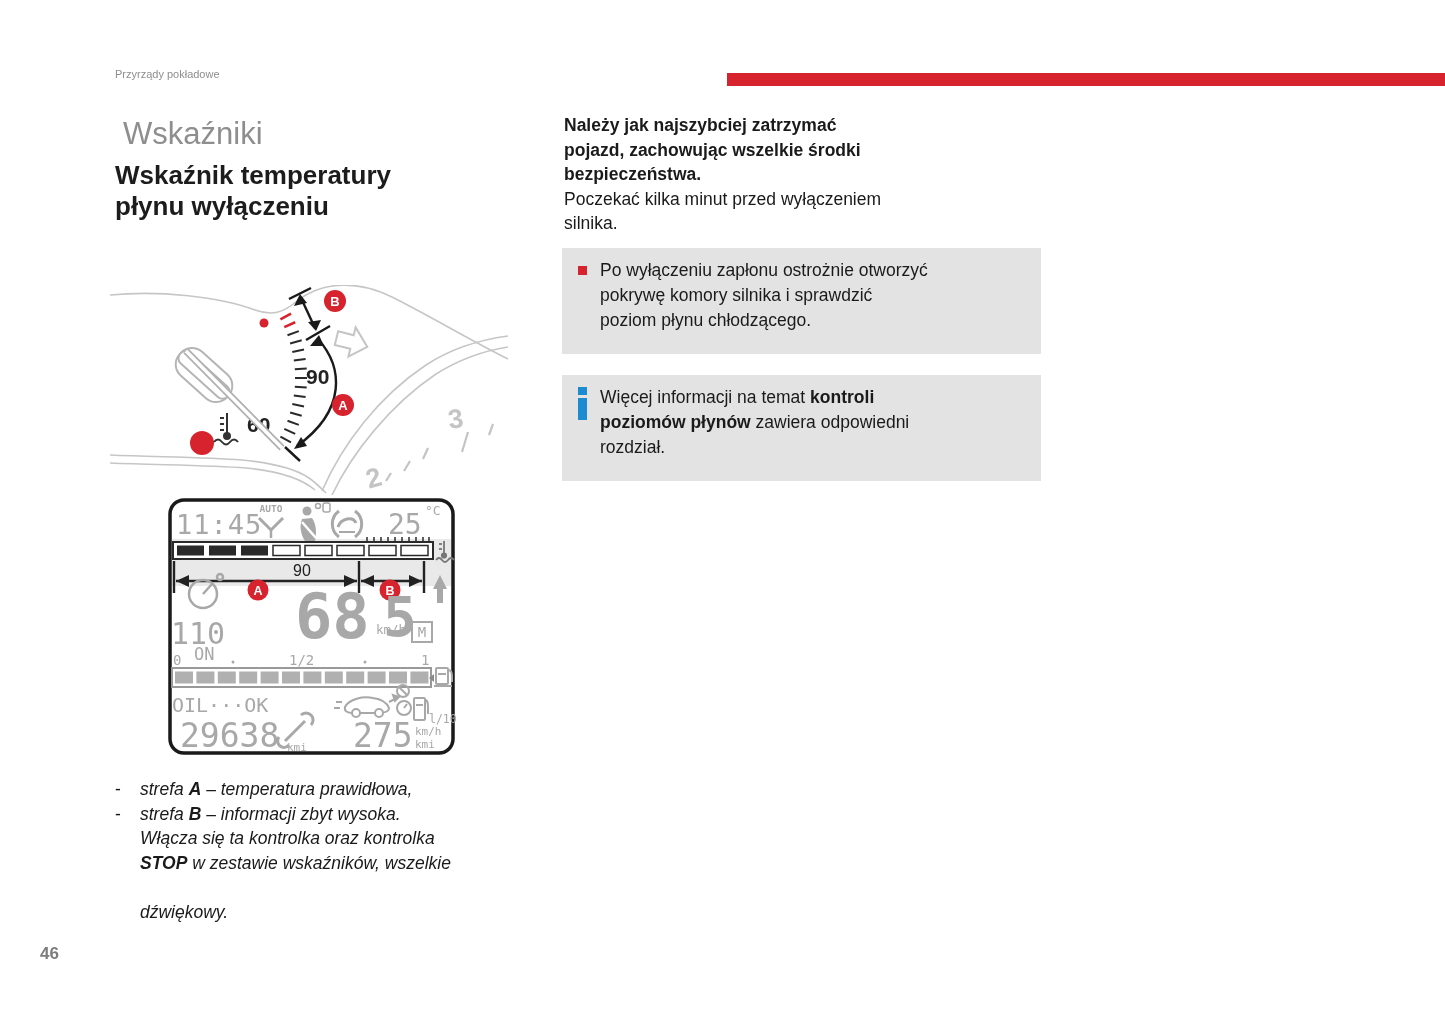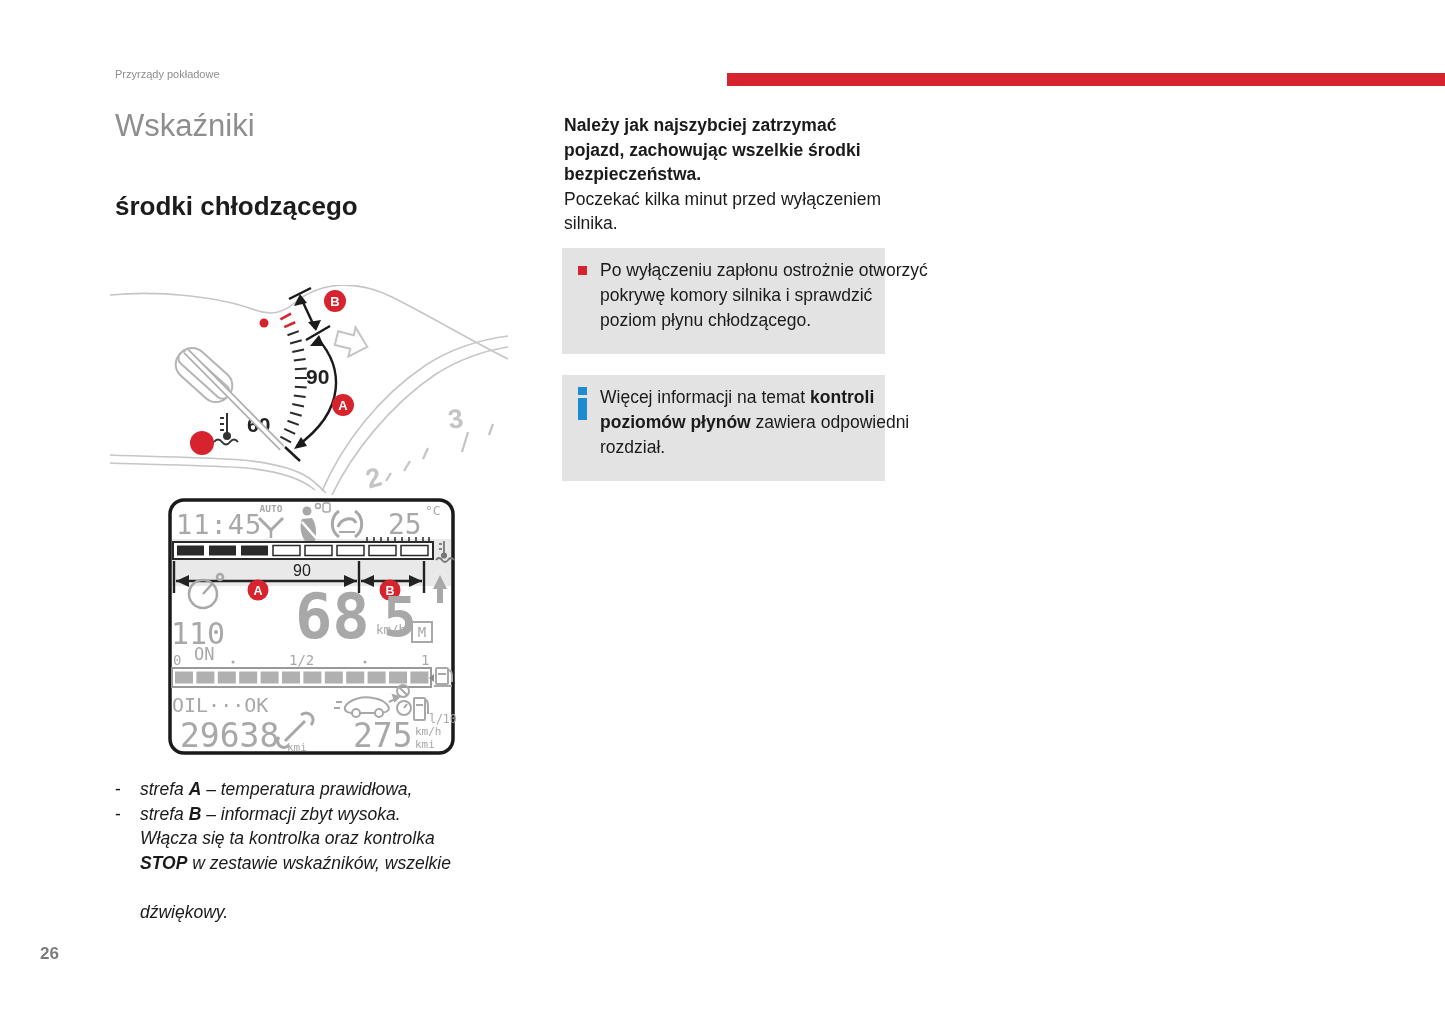--- a/index.html
+++ b/index.html
@@ -2,28 +2,28 @@
 <html><head>
 <meta charset="utf-8">
 <style>
   html,body{margin:0;padding:0;background:#ffffff;}
   .sheet{position:relative;width:1445px;height:1019px;background:#fff;overflow:hidden;
          font-family:"Liberation Sans", sans-serif;color:#1a1a1a;}
 
   .page-header{position:absolute;left:115px;top:68px;font-size:11px;color:#8e8e8e;}
   .red-bar{position:absolute;left:727px;right:0;top:73px;height:13px;background:#d6232e;}
 
-  .section-title{position:absolute;left:115px;top:108px;margin:0;font-size:31px;font-weight:400;color:#8e8e8e;}
+  .section-title{position:absolute;left:115px;top:108px;margin:8px;font-size:31px;font-weight:400;color:#8e8e8e;}
   .subsection-title{position:absolute;left:115px;top:160px;margin:0;font-size:26px;font-weight:bold;color:#1c1c1c;line-height:31px;}
 
   .right-col{position:absolute;left:540px;top:113px;width:400px;font-size:17.5px;line-height:24.5px;margin-left:24px;}
   .lead{margin:0 0 18px 0;}
   .b-line{font-weight:bold;}
 
-  .note-box{position:absolute;left:-2px;width:323px;height:106px;background:#e3e3e3;text-decoration:underline;}
+  .note-box{position:absolute;left:-2px;width:479px;height:106px;background:#e3e3e3;text-decoration:underline;}
   .note-box.caution{top:135px;}
   .note-box.info{top:262px;}
   .note-text{position:absolute;left:38px;top:10px;width:350px;font-size:17.5px;line-height:25px;}
 
   .warn-icon{position:absolute;left:16px;top:14px;width:10px;}
   .warn-icon .bar{width:9px;height:25px;background:#d6232e;clip-path:polygon(8% 0,92% 0,75% 100%,25% 100%);}
   .warn-icon .dot{width:9px;height:9px;background:#d6232e;margin-top:4px;}
   .info-icon{position:absolute;left:16px;top:12px;width:10px;}
   .info-icon .dot{width:9px;height:8px;background:#1d8bd1;}
   .info-icon .bar{width:9px;height:22px;background:#1d8bd1;margin-top:3px;}
@@ -45,22 +45,22 @@
 </head>
 <body>
 
 <div class="sheet">
 
   <div class="page-header">Przyrządy pokładowe</div>
   <div class="red-bar"></div>
 
   <h1 class="section-title">Wskaźniki</h1>
   <h2 class="subsection-title">
-    <br>
-    <span>środki chłodzącego</span>
+    <span>Wskaźnik temperatury</span><br>
+    <span>płynu wyłączeniu</span>
   </h2>
 
   <svg class="gauge-art" width="400" height="210" viewBox="0 0 400 210">
     <g fill="none" stroke="#c6c6c6" stroke-width="1.6">
       <path d="M0,10 C50,5 110,12 145,25 C162,31 173,28 187,16 C215,-6 252,-3 282,12 C320,31 358,54 398,74"></path>
       <path d="M0,170 C45,172 95,172 132,175 C163,178 186,184 199,193 C206,198 211,203 216,208"></path>
       <path d="M0,178 C45,180 98,180 136,183 C168,186 192,194 205,205"></path>
       <path d="M212,206 C232,160 268,112 316,80 C342,63 368,55 398,51"></path>
       <path d="M222,210 C242,168 280,120 326,89 C350,74 372,66 398,62"></path>
     </g>
@@ -297,21 +297,21 @@
       <span class="li-body">
         <span>strefa </span><b>B</b><span> – informacji zbyt wysoka.</span><br>
         <span>Włącza się ta kontrolka oraz kontrolka</span><br>
         <b>STOP</b><span> w zestawie wskaźników, wszelkie</span><br>
         <br>
         <span>dźwiękowy.</span>
       </span>
     </div>
   </div>
 
-  <div class="page-number">26</div>
+  <div class="page-number">46</div>
 
   <div class="right-col">
     <p class="lead">
       <span class="b-line">Należy jak najszybciej zatrzymać</span><br>
       <span class="b-line">pojazd, zachowując wszelkie środki</span><br>
       <span class="b-line">bezpieczeństwa.</span><br>
       <span>Poczekać kilka minut przed wyłączeniem</span><br>
       <span>silnika.</span>
     </p>
 

